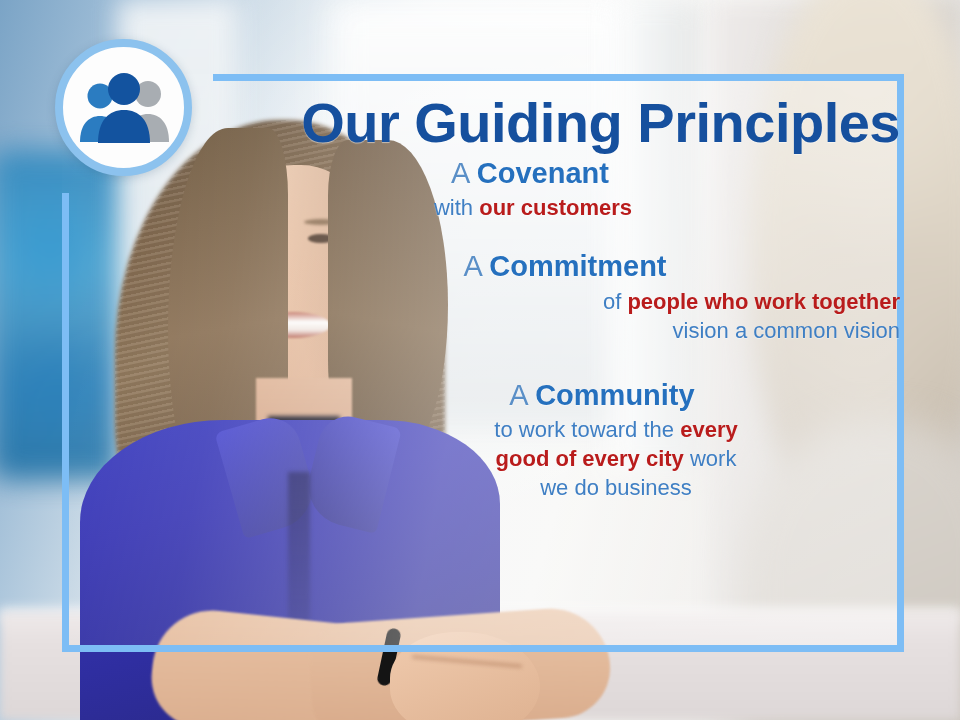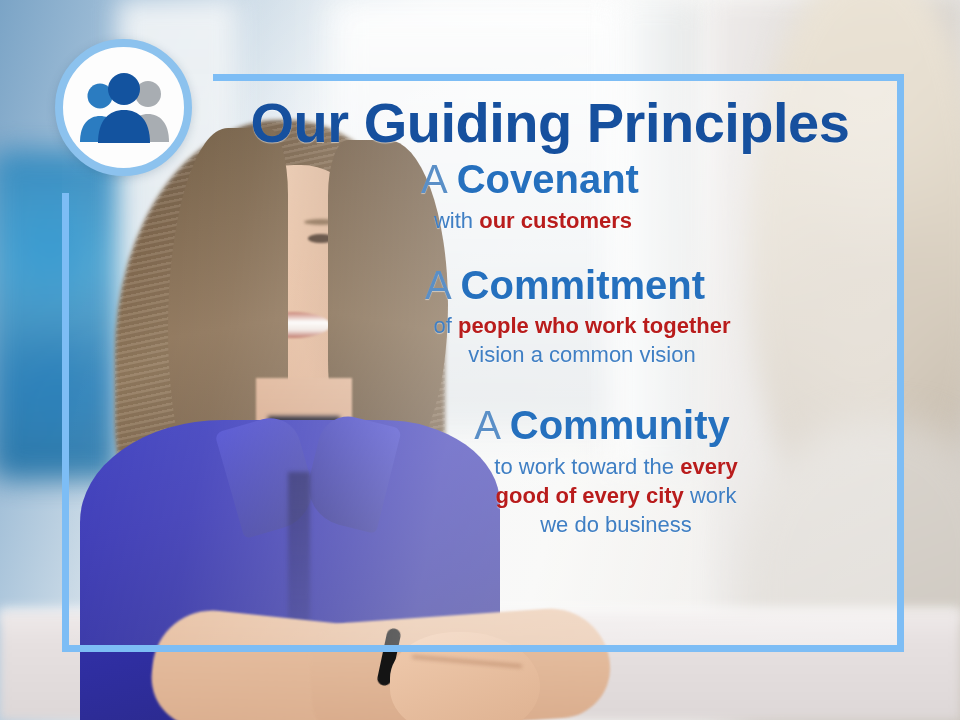--- a/index.html
+++ b/index.html
@@ -237,41 +237,42 @@
   
   .content{
     position:absolute; left:200px; top:84px; width:700px; height:560px;
     text-align:center;
   }
   .main-title{
     font-size:56px; font-weight:bold; color:#16509e;
     letter-spacing:-.5px; line-height:1.05;
     margin-top:10px;
     text-shadow:0 1px 1px rgba(255,255,255,.5);
+    text-align:right;
   }
   .principle{ margin-top:16px; }
   .p-head{
-    font-size:40px; line-height:1.12; color:#2e72be;
+    font-size:29px; line-height:1.12; color:#2e72be;
     text-shadow:0 1px 1px rgba(255,255,255,.5);
   }
   .p-head .art{ font-weight:normal; color:#5a8fc7; }
   .p-head .word{ font-weight:bold; color:#2570be; }
   .p-sub{
     font-size:22px; line-height:1.32; color:#3f7fc4;
     margin-top:4px; font-weight:normal;
     text-shadow:0 1px 1px rgba(255,255,255,.45);
   }
   .p-sub b{ font-weight:bold; color:#b91c1c; }
 
   .p1{ margin-top:4px; }
   .p1 .p-head{ padding-right:40px; }
   .p1 .p-sub{ padding-right:34px; }
   .p2{ margin-top:28px; }
   .p2 .p-head{ padding-left:30px; }
-  .p2 .p-sub{ padding-left:64px; }
+  .p2 .p-sub{ padding-left:64px;text-align:right; }
   .p3{ margin-top:34px; }
   .p3 .p-head{ padding-left:104px; }
   .p3 .p-sub{ padding-left:132px; }
 </style>
 </head>
 <body>
 
 <div id="photo-bg">
   <div class="bg-base"></div>
   <div class="bg-car"></div>

